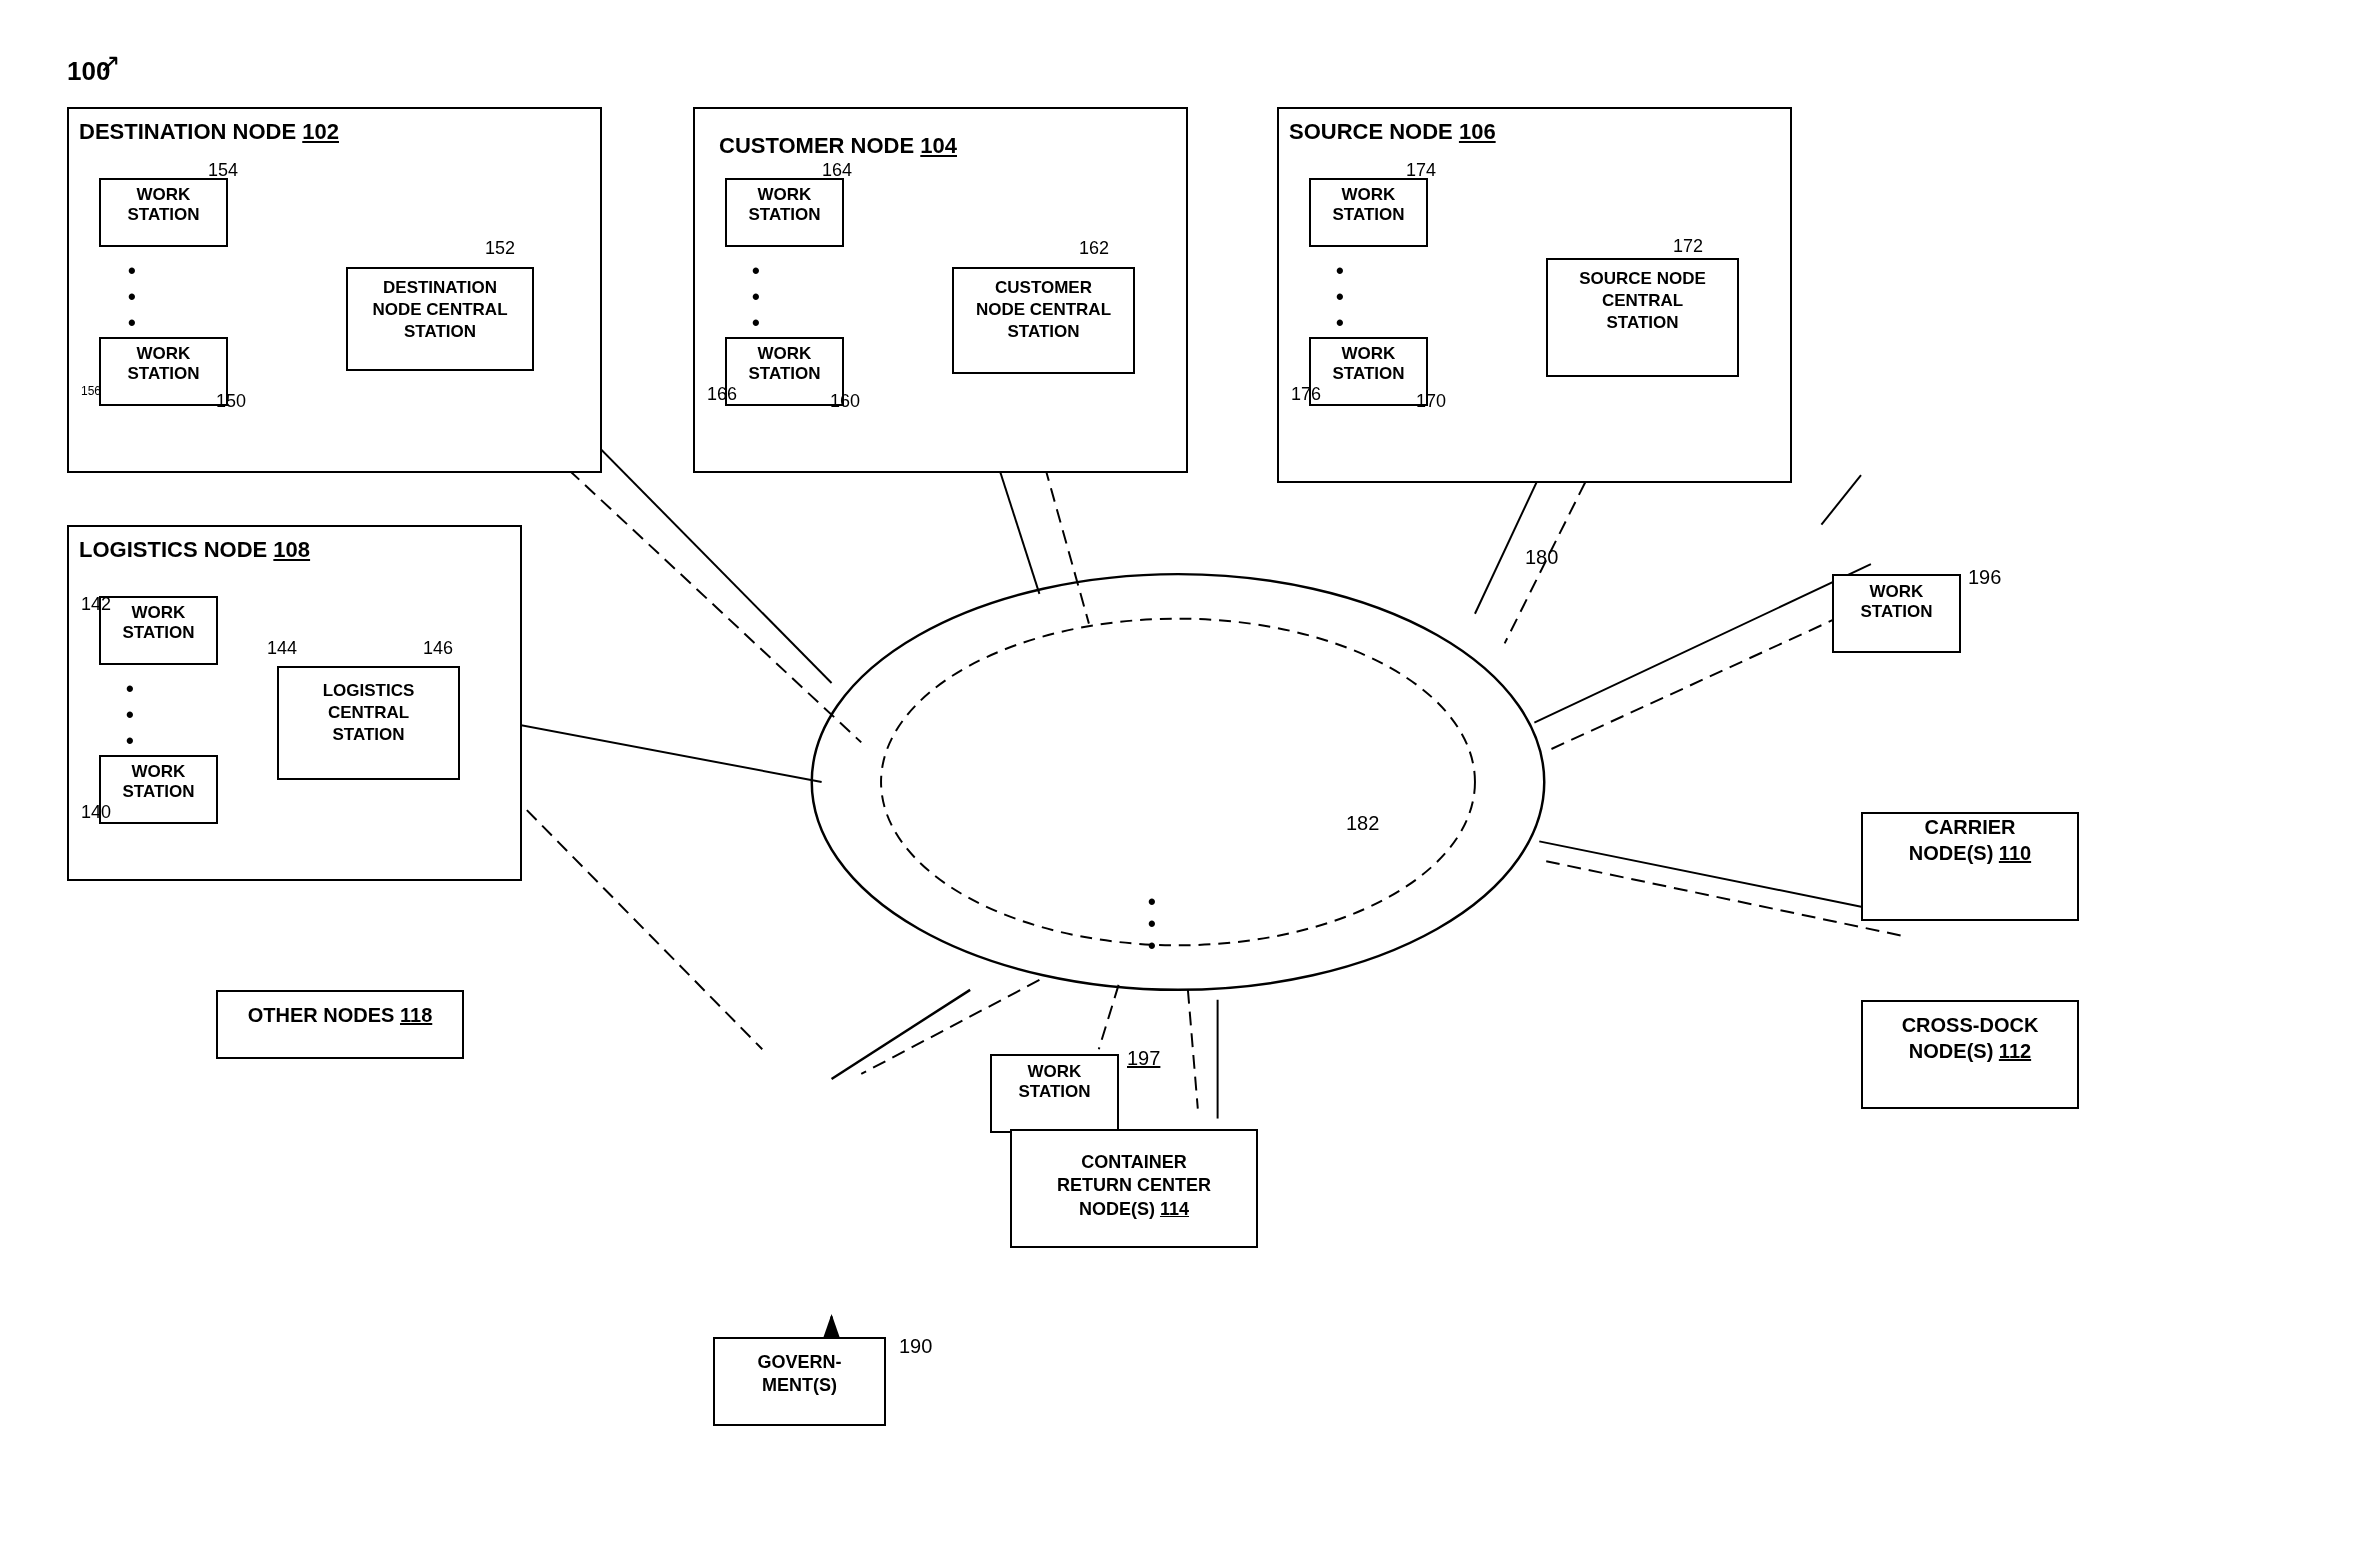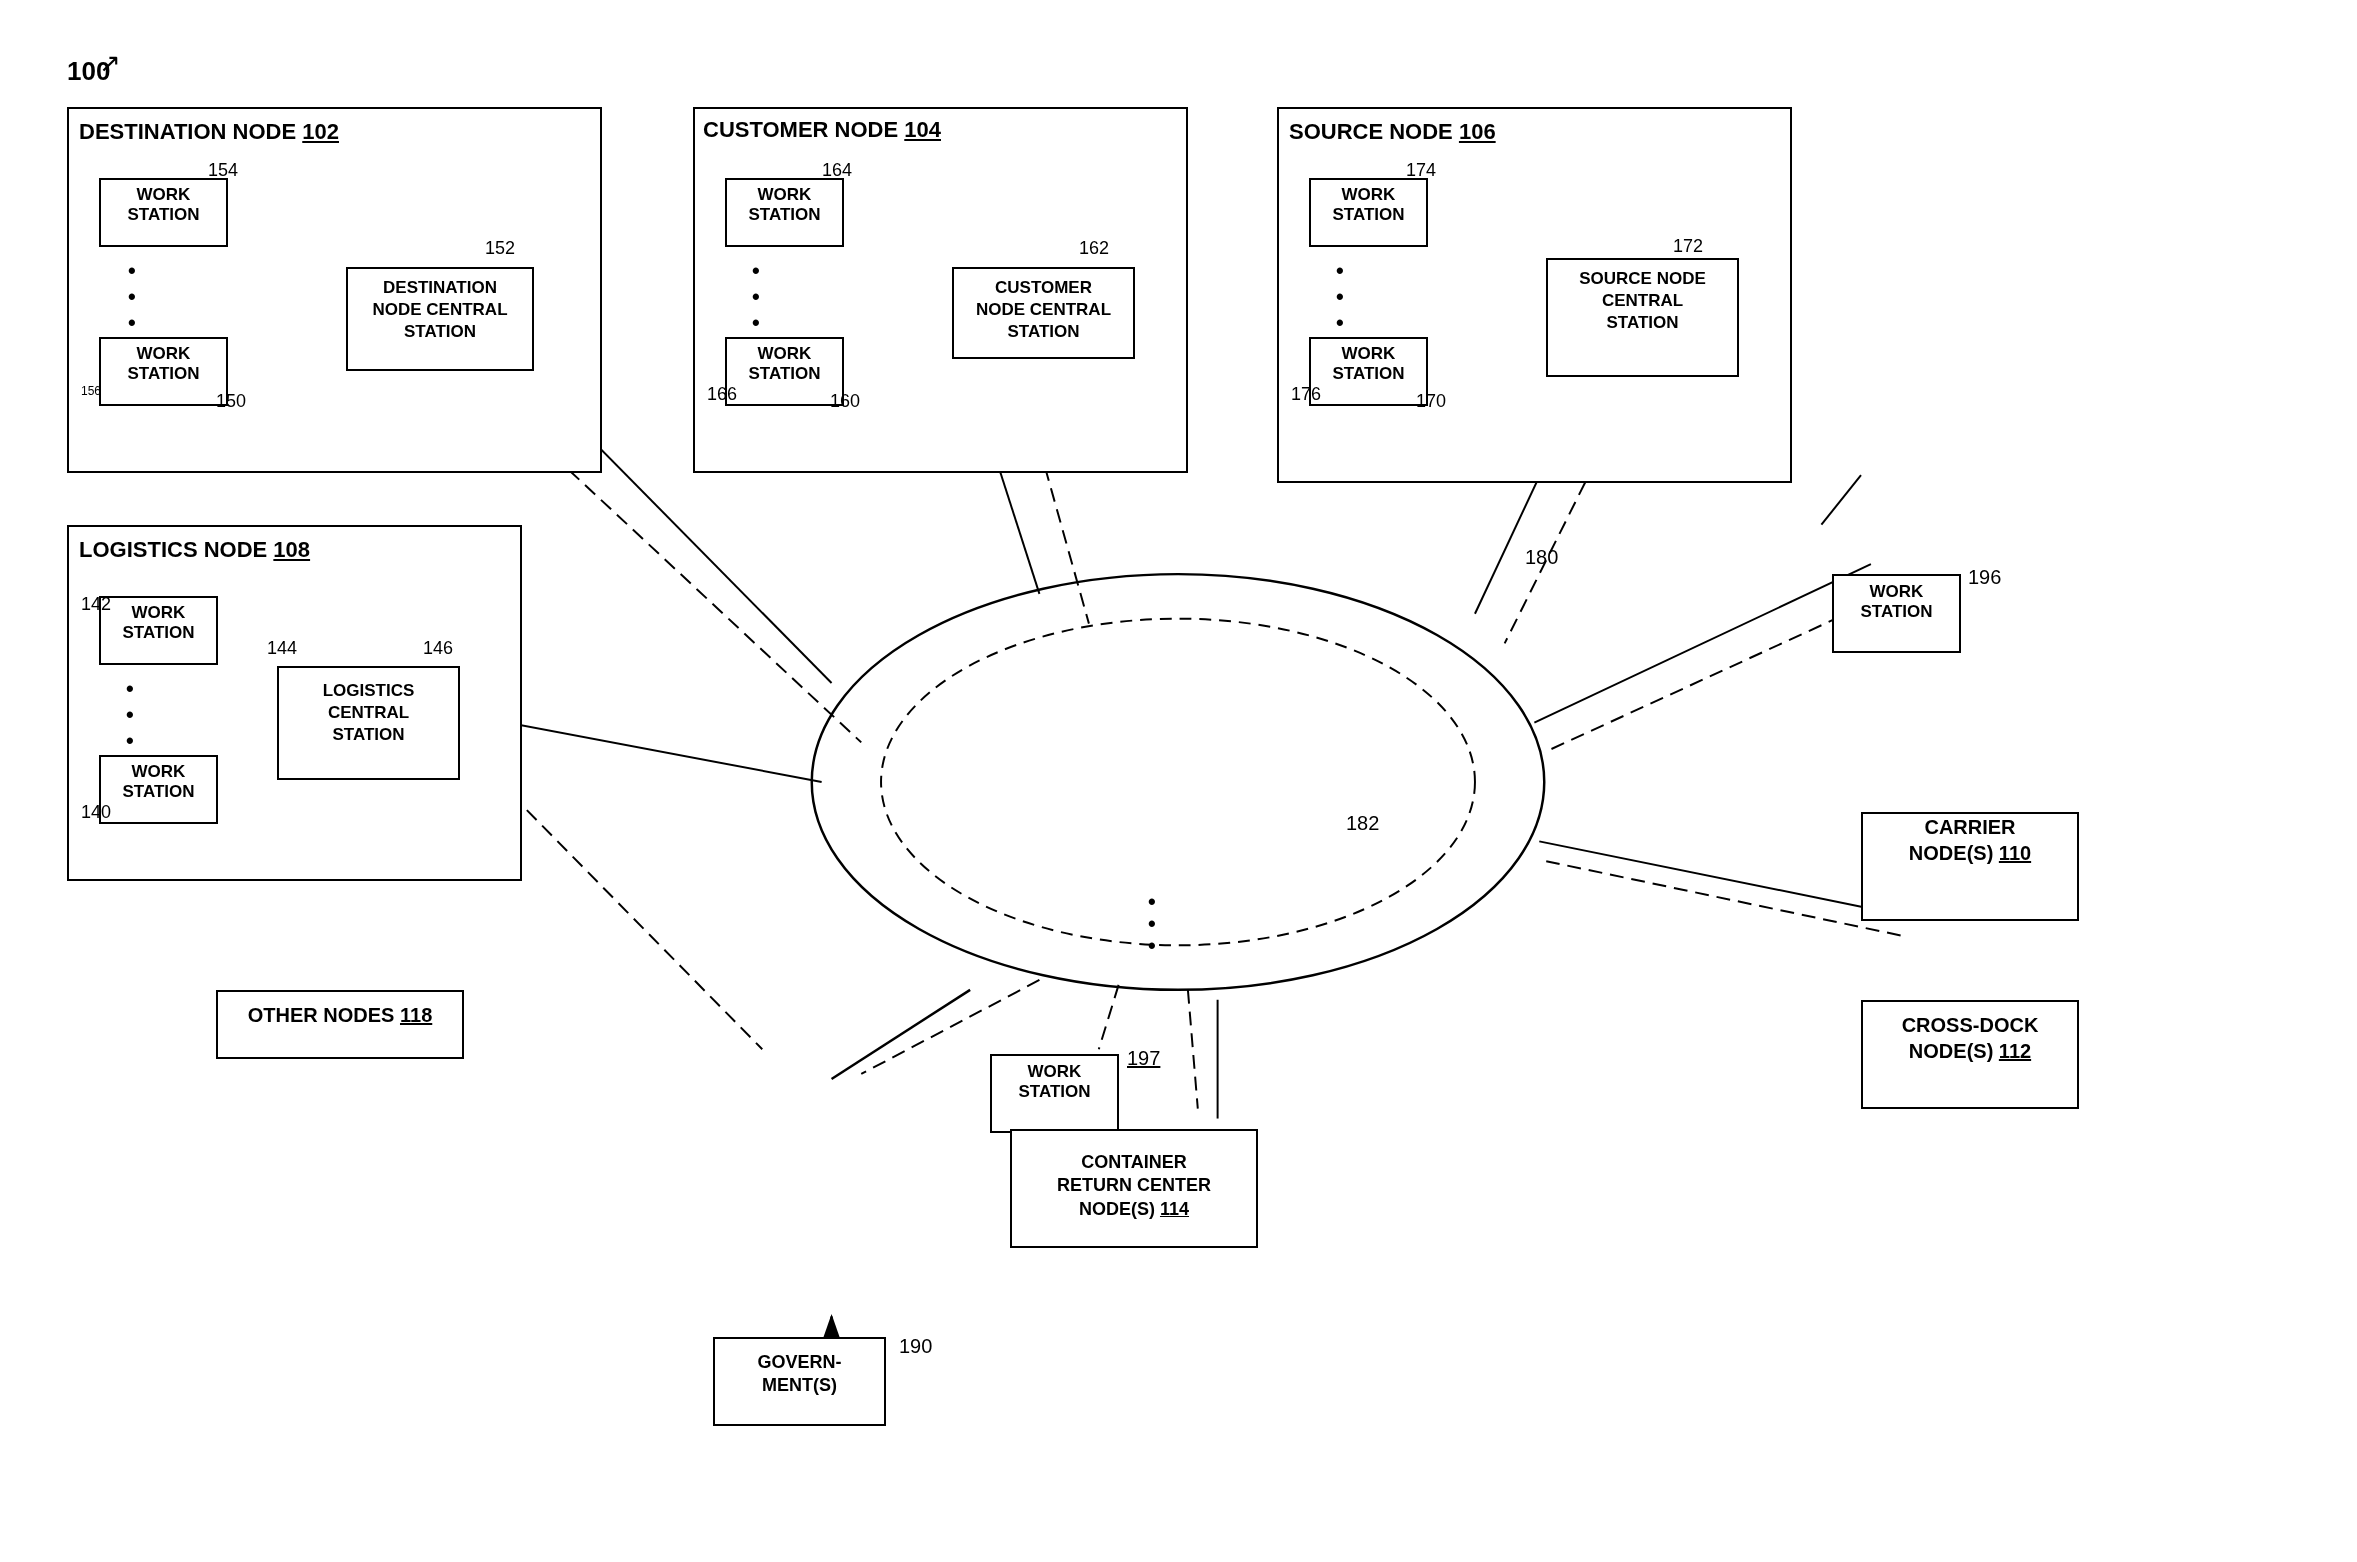--- a/index.html
+++ b/index.html
@@ -96,33 +96,33 @@
 
     <div style="position:absolute;top:228px;left:30px;width:129px;height:69px;border:2px solid #000;background:#fff;text-align:center;padding:5px;font-size:17px;font-weight:bold;line-height:1.2;">WORK<br>STATION</div>
     <div style="position:absolute;top:282px;left:147px;font-size:18px;">150</div>
     <div style="position:absolute;top:275px;left:12px;font-size:12px;">156</div>
 
     <div style="position:absolute;top:158px;left:277px;width:188px;height:104px;border:2px solid #000;background:#fff;text-align:center;padding:8px;font-size:17px;font-weight:bold;line-height:1.3;">DESTINATION<br>NODE CENTRAL<br>STATION</div>
     <div style="position:absolute;top:129px;left:416px;font-size:18px;">152</div>
 
   </div>
 
-  <div style="position:absolute;top:107px;left:693px;width:495px;height:366px;border:2.5px solid #000;background:#fff;padding:8px;">
+  <div style="position:absolute;top:107px;left:693px;width:495px;height:366px;border:2.5px solid #000;background:#fff;padding:24px;">
     <div style="font-size:22px;font-weight:bold;margin-bottom:8px;">CUSTOMER NODE <span class="underline">104</span></div>
 
     <div style="position:absolute;top:69px;left:30px;width:119px;height:69px;border:2px solid #000;background:#fff;text-align:center;padding:5px;font-size:17px;font-weight:bold;line-height:1.2;">WORK<br>STATION</div>
     <div style="position:absolute;top:51px;left:127px;font-size:18px;">164</div>
 
     <div style="position:absolute;top:149px;left:57px;font-size:22px;font-weight:bold;">•<br>•<br>•</div>
 
     <div style="position:absolute;top:228px;left:30px;width:119px;height:69px;border:2px solid #000;background:#fff;text-align:center;padding:5px;font-size:17px;font-weight:bold;line-height:1.2;">WORK<br>STATION</div>
     <div style="position:absolute;top:282px;left:135px;font-size:18px;">160</div>
     <div style="position:absolute;top:275px;left:12px;font-size:18px;">166</div>
 
-    <div style="position:absolute;top:158px;left:257px;width:183px;height:92px;border:2px solid #000;background:#fff;text-align:center;padding:8px;font-size:17px;font-weight:bold;line-height:1.3;">CUSTOMER<br>NODE CENTRAL<br>STATION</div>
+    <div style="position:absolute;top:158px;left:257px;width:183px;height:107px;border:2px solid #000;background:#fff;text-align:center;padding:8px;font-size:17px;font-weight:bold;line-height:1.3;">CUSTOMER<br>NODE CENTRAL<br>STATION</div>
     <div style="position:absolute;top:129px;left:384px;font-size:18px;">162</div>
   </div>
 
   <div style="position:absolute;top:107px;left:1277px;width:515px;height:376px;border:2.5px solid #000;background:#fff;padding:10px;">
     <div style="font-size:22px;font-weight:bold;margin-bottom:8px;">SOURCE NODE <span class="underline">106</span></div>
 
     <div style="position:absolute;top:69px;left:30px;width:119px;height:69px;border:2px solid #000;background:#fff;text-align:center;padding:5px;font-size:17px;font-weight:bold;line-height:1.2;">WORK<br>STATION</div>
     <div style="position:absolute;top:51px;left:127px;font-size:18px;">174</div>
 
     <div style="position:absolute;top:149px;left:57px;font-size:22px;font-weight:bold;">•<br>•<br>•</div>

